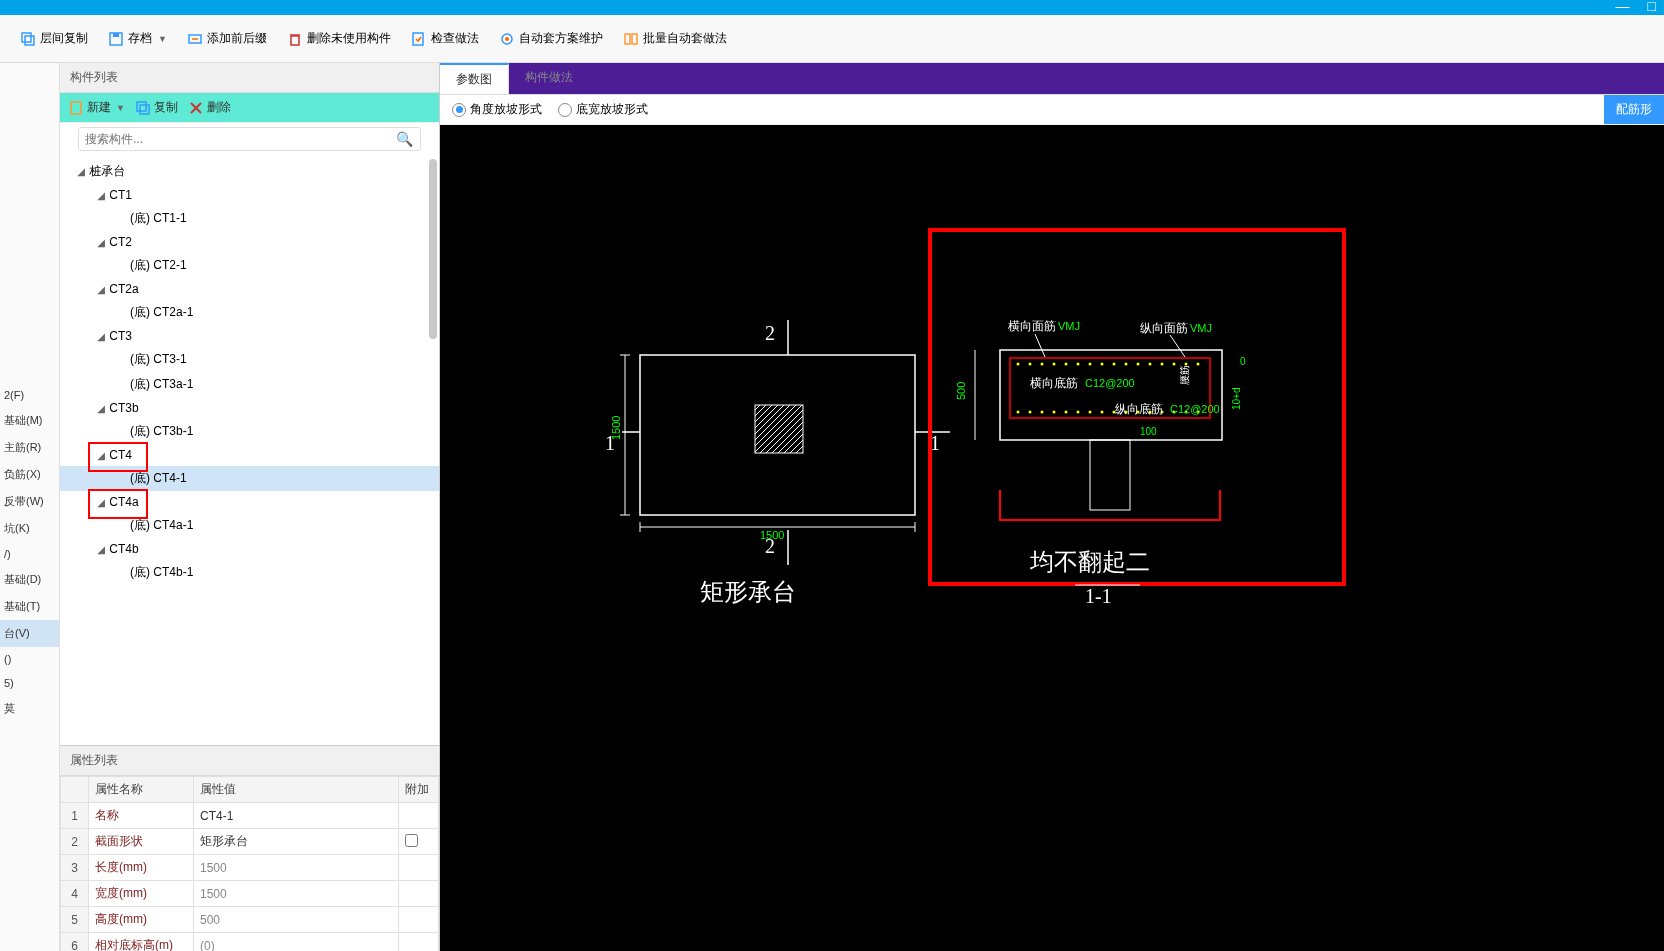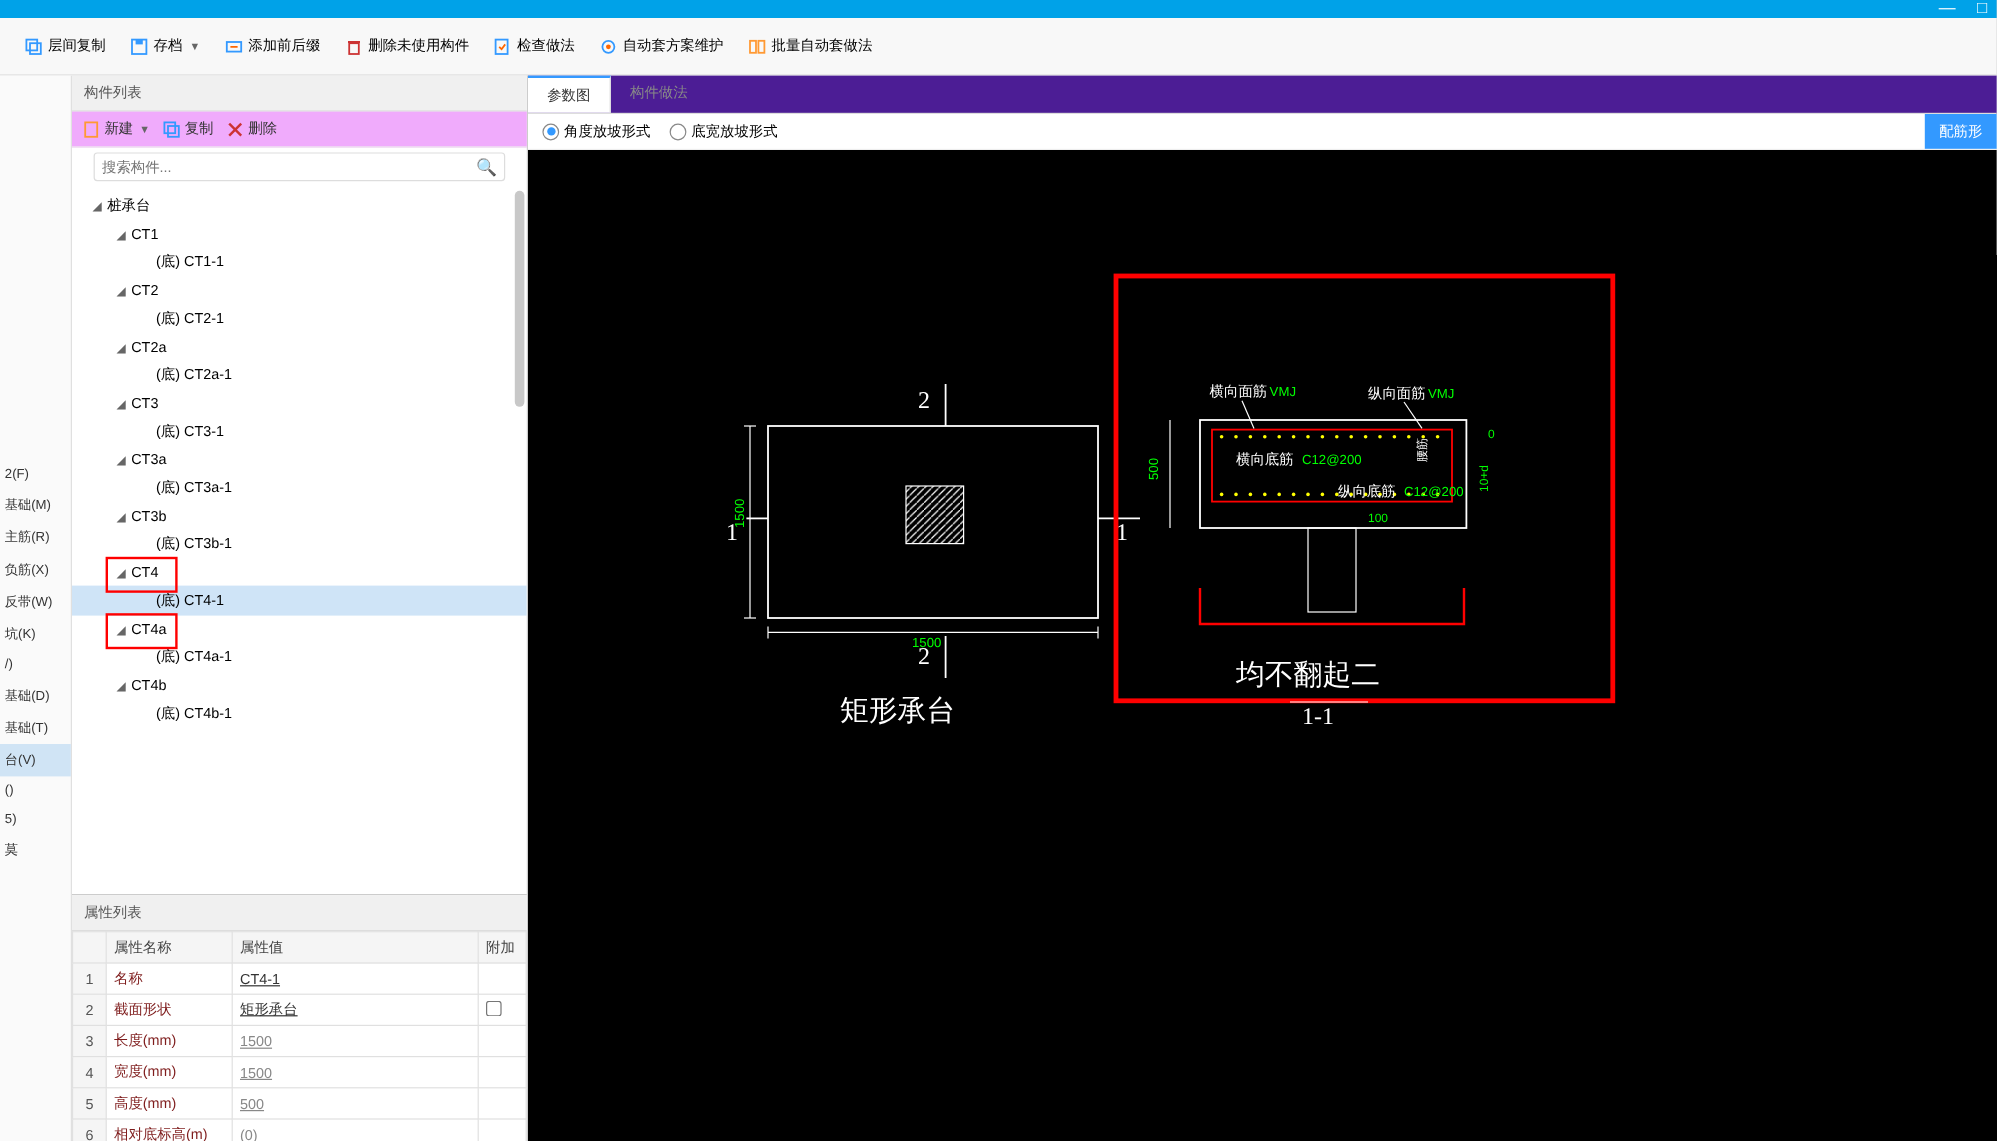--- a/index.html
+++ b/index.html
@@ -10,42 +10,42 @@
 .toolbar { height: 48px; background: #f8f8f8; border-bottom: 1px solid #ddd; display: flex; align-items: center; padding-left: 12px; gap: 4px; }
 .tb-item { display: flex; align-items: center; gap: 4px; padding: 4px 8px; cursor: pointer; border-radius: 3px; }
 .tb-icon { width: 16px; height: 16px; display: inline-block; }
 .tb-chevron { font-size: 9px; color: #666; margin-left: 2px; }
 .main { display: flex; height: calc(100% - 55px); }
 .left-sidebar { width: 60px; background: #fafafa; border-right: 1px solid #e0e0e0; padding-top: 320px; }
 .ls-item { padding: 6px 4px; font-size: 11px; color: #333; cursor: pointer; }
 .ls-item.active { background: #d0e4f5; }
 .center-panel { width: 380px; display: flex; flex-direction: column; border-right: 1px solid #ccc; }
 .panel-header { background: #f0f0f0; padding: 6px 10px; border-bottom: 1px solid #ddd; color: #555; }
-.panel-tools { background: #f0abfc; padding: 6px 8px; display: flex; align-items: center; gap: 10px; border-bottom: 1px solid #eee; }
+.panel-tools { background: #5eead4; padding: 6px 8px; display: flex; align-items: center; gap: 10px; border-bottom: 1px solid #eee; }
 .pt-btn { display: flex; align-items: center; gap: 3px; cursor: pointer; color: #333; }
 .search-box { margin: 4px 18px; border: 1px solid #ddd; border-radius: 3px; display: flex; align-items: center; padding: 3px 6px; }
 .search-box input { border: none; outline: none; flex: 1; color: #999; font-size: 12px; }
 .search-box .mag { color: #7ab5e6; font-size: 14px; }
 .tree { flex: 1; overflow-y: auto; padding: 4px 0; position: relative; }
 .tree-scrollbar { position: absolute; right: 2px; top: 4px; width: 8px; height: 180px; background: #c8c8c8; border-radius: 4px; }
 .tree-item { padding: 4px 0; cursor: pointer; white-space: nowrap; }
 .tree-item .toggle { display: inline-block; width: 10px; text-align: center; color: #666; font-size: 10px; }
 .tree-item.l0 { padding-left: 16px; }
 .tree-item.l1 { padding-left: 36px; }
 .tree-item.l2 { padding-left: 70px; }
 .tree-item.selected { background: #cfe4f7; }
 .tree-item.redbox { position: relative; }
 .tree-item.redbox::after { content: ""; position: absolute; left: 28px; top: -2px; width: 56px; height: 26px; border: 2px solid #ff0000; pointer-events: none; }
 .prop-panel { border-top: 1px solid #ccc; }
 .prop-table { width: 100%; border-collapse: collapse; }
 .prop-table th, .prop-table td { border: 1px solid #e0e0e0; padding: 4px 6px; text-align: left; font-weight: normal; }
 .prop-table th { background: #f5f5f5; color: #444; }
 .prop-table .rownum { background: #f5f5f5; text-align: center; width: 28px; color: #555; }
 .prop-table .pname { color: #7f1d1d; width: 105px; }
-.prop-table .pval { color: #888; text-decoration: underline; }
+.prop-table .pval { color: #888; }
 .prop-table .pval.black { color: #333; }
 .right-panel { flex: 1; display: flex; flex-direction: column; background: #fff; }
 .right-tabs { display: flex; background: #4c1d95; border-bottom: 1px solid #ddd; }
 .rtab { padding: 6px 16px; cursor: pointer; color: #888; }
 .rtab.active { background: #fff; color: #333; border-top: 2px solid #3399ff; border-right: 1px solid #ddd; }
 .radio-row { padding: 6px 12px; display: flex; align-items: center; gap: 16px; border-bottom: 1px solid #eee; }
 .radio { display: flex; align-items: center; gap: 4px; }
 .radio-dot { width: 14px; height: 14px; border: 1px solid #888; border-radius: 50%; display: inline-flex; align-items: center; justify-content: center; }
 .radio-dot.on::after { content: ""; width: 7px; height: 7px; background: #3399ff; border-radius: 50%; }
 .btn-blue { position: absolute; right: 0; top: 0; background: #3399ff; color: #fff; padding: 6px 12px; cursor: pointer; }
@@ -164,21 +164,20 @@
     <div class="tree" id="tree">
         <div class="tree-item l0"><span class="toggle">◢</span> 桩承台</div>
         <div class="tree-item l1"><span class="toggle">◢</span> CT1</div>
         <div class="tree-item l2">(底) CT1-1</div>
         <div class="tree-item l1"><span class="toggle">◢</span> CT2</div>
         <div class="tree-item l2">(底) CT2-1</div>
         <div class="tree-item l1"><span class="toggle">◢</span> CT2a</div>
         <div class="tree-item l2">(底) CT2a-1</div>
         <div class="tree-item l1"><span class="toggle">◢</span> CT3</div>
         <div class="tree-item l2">(底) CT3-1</div>
-        <div class="tree-item l1"><span class="toggle">◢</span> CT3a</div>
         <div class="tree-item l2">(底) CT3a-1</div>
         <div class="tree-item l1"><span class="toggle">◢</span> CT3b</div>
         <div class="tree-item l2">(底) CT3b-1</div>
         <div class="tree-item l1 redbox"><span class="toggle">◢</span> CT4</div>
         <div class="tree-item l2 selected">(底) CT4-1</div>
         <div class="tree-item l1 redbox"><span class="toggle">◢</span> CT4a</div>
         <div class="tree-item l2">(底) CT4a-1</div>
         <div class="tree-item l1"><span class="toggle">◢</span> CT4b</div>
         <div class="tree-item l2">(底) CT4b-1</div>
         <div class="tree-scrollbar"></div>

